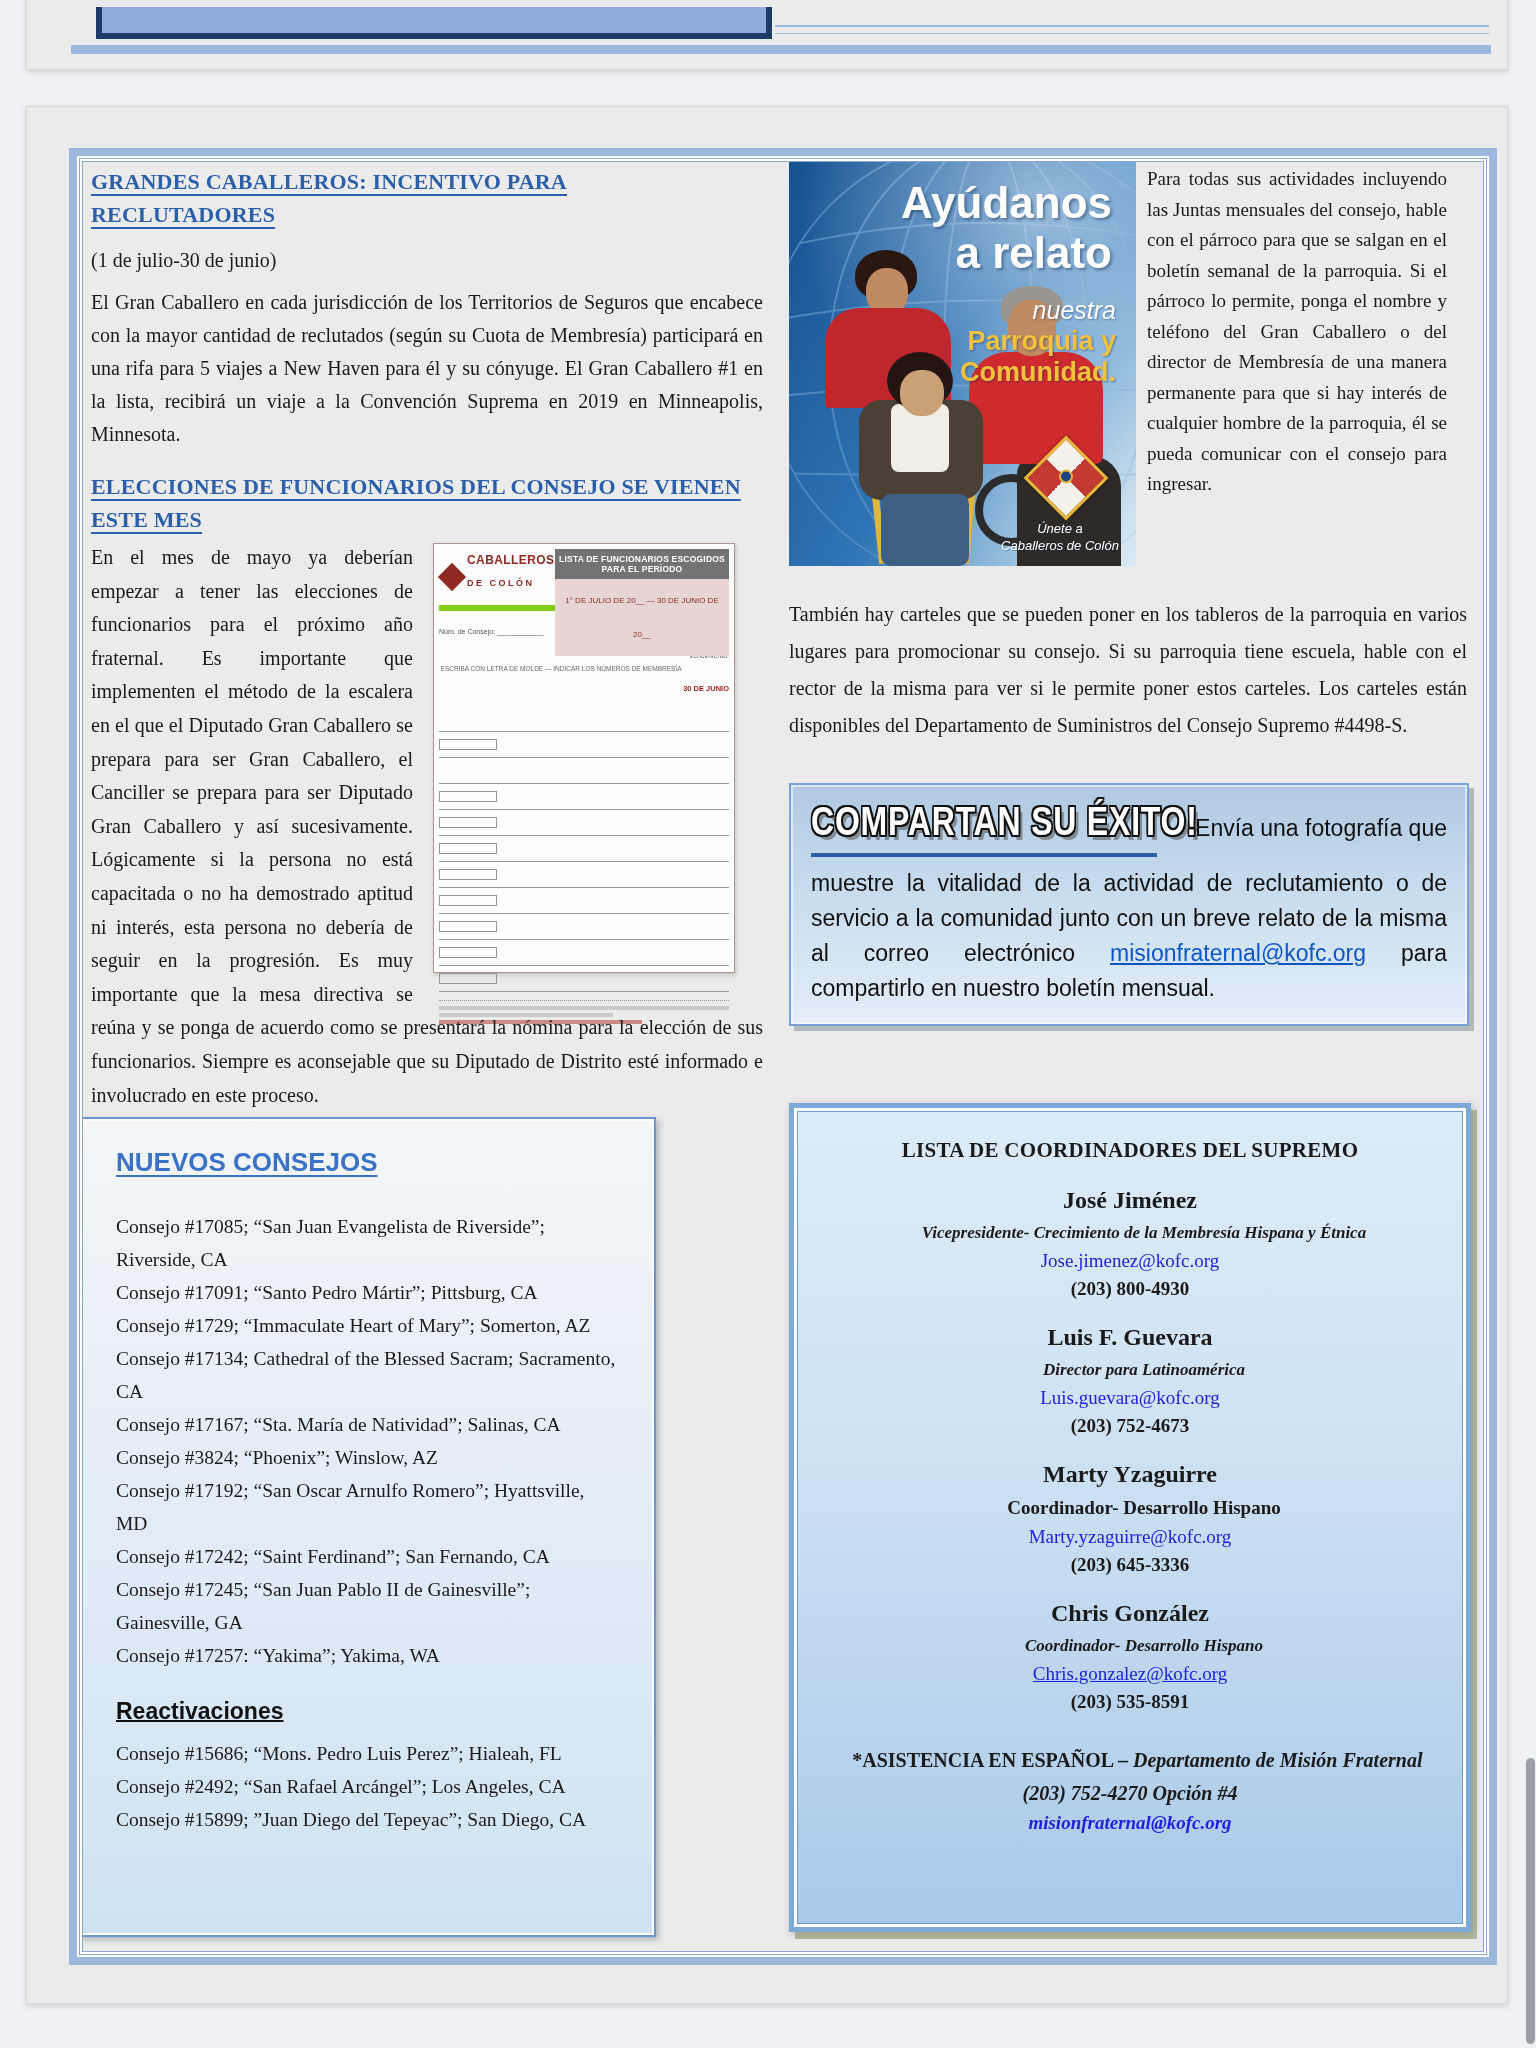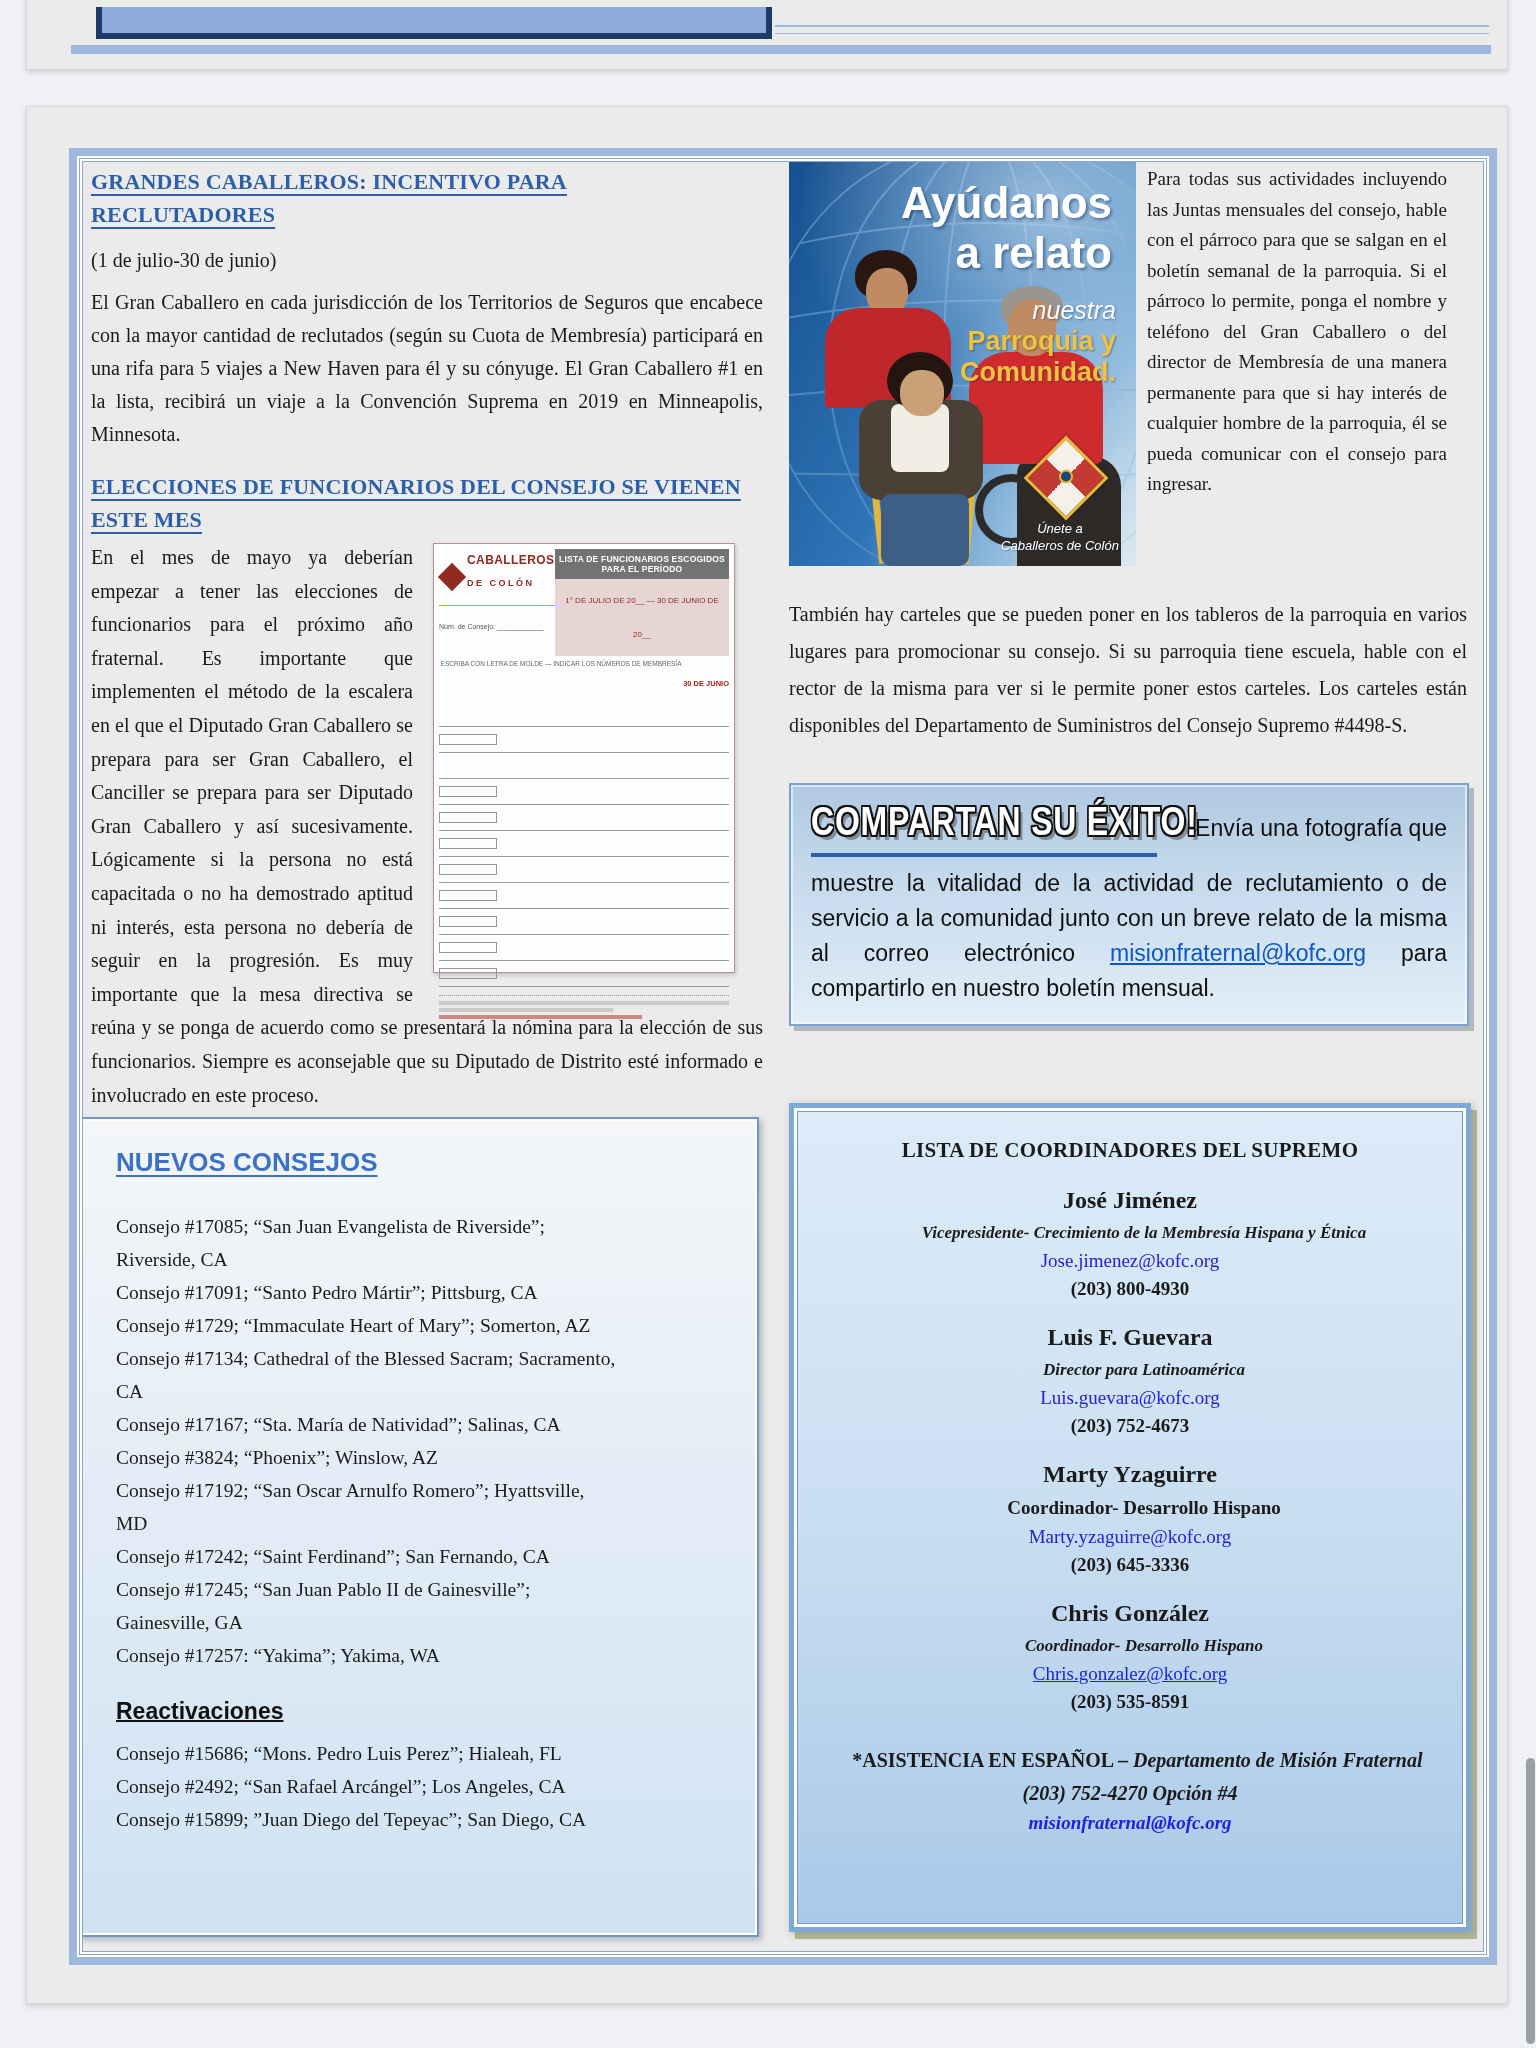--- a/index.html
+++ b/index.html
@@ -33,21 +33,21 @@
   .h1{width:540px;}
   .h2{width:664px;margin-top:19px;}
   .sub{margin-top:13px;font-size:20px;line-height:33px;}
   .p1{margin-top:9px;font-size:20px;line-height:33px;text-align:justify;}
   .p2{margin-top:5px;font-size:20px;line-height:33.6px;text-align:justify;}
 
   
   .form-fig{float:right;width:302px;height:430px;margin:2px 28px 10px 20px;
     background:#fdfdfd;border:1px solid #b5928f;box-shadow:1px 2px 4px rgba(0,0,0,.18);
     font-family:"Liberation Sans",sans-serif;box-sizing:border-box;padding:5px;}
-  .fh{display:flex;border-bottom:1px solid #84cc16;height:56px;}
+  .fh{display:flex;border-bottom:6px solid #84cc16;height:56px;}
   .fh-left{width:116px;display:flex;align-items:center;gap:5px;padding-left:3px;box-sizing:border-box;}
   .f-emblem{width:20px;height:20px;background:#8e2a22;transform:rotate(45deg);flex:0 0 auto;}
   .fh-org1{font-weight:bold;font-size:12px;color:#8e2a22;line-height:13px;letter-spacing:.4px;}
   .fh-org2{font-weight:bold;font-size:9px;color:#8e2a22;letter-spacing:2.5px;}
   .fh-right{flex:1;display:flex;flex-direction:column;}
   .fh-title{background:#737373;color:#fff;font-weight:bold;font-size:8.5px;line-height:10px;
     text-align:center;padding:5px 4px;letter-spacing:.2px;}
   .fh-period{background:#e7d5d3;color:#8e2a22;font-size:8px;text-align:center;padding:5px 2px;flex:1;}
   .f-meta{font-size:7px;color:#555;margin-top:4px;display:flex;justify-content:space-between;}
   .f-instr{font-size:6.5px;color:#666;text-align:center;margin-top:3px;}
@@ -56,21 +56,21 @@
   .f-rows{margin-top:10px;clear:both;}
   .fr{height:25px;border-bottom:1px solid #9a9a9a;position:relative;}
   .fr::after{content:"";position:absolute;left:0;bottom:7px;width:56px;height:9px;border:1px solid #979797;}
   .fr.nolab::after{display:none;}
   .f-foot{margin-top:8px;border-top:1px dotted #999;padding-top:5px;}
   .f-foot i{display:block;height:4px;background:#c9c9c9;margin-bottom:3px;}
   .f-foot i.red{background:#c98a86;width:70%;}
   .f-foot i.w60{width:60%;}
 
   
-  .nuevos{position:absolute;left:-5px;top:955px;width:681px;height:820px;box-sizing:border-box;
+  .nuevos{position:absolute;left:-5px;top:955px;width:578px;height:820px;box-sizing:border-box;
     border:2px solid #6d96cc;box-shadow:3px 3px 6px rgba(90,100,115,.4), inset 0 0 0 2px #fff;
     background:linear-gradient(180deg,#f4f6f8 0%,#e3edf7 45%,#cfe2f2 100%);
     padding:28px 0 0 36px;}
   .n-head{font-family:"Liberation Sans",sans-serif;font-weight:bold;font-size:26px;color:#3a72c8;
     text-decoration:underline;text-decoration-thickness:2px;text-underline-offset:4px;}
   .n-list{margin-top:32px;width:500px;font-size:19.5px;line-height:33px;}
   .n-react-head{margin-top:26px;font-family:"Liberation Sans",sans-serif;font-weight:bold;font-size:23px;
     color:#111;text-decoration:underline;text-decoration-thickness:2px;}
   .n-react-list{margin-top:12px;width:520px;font-size:19.5px;line-height:33px;}
 

